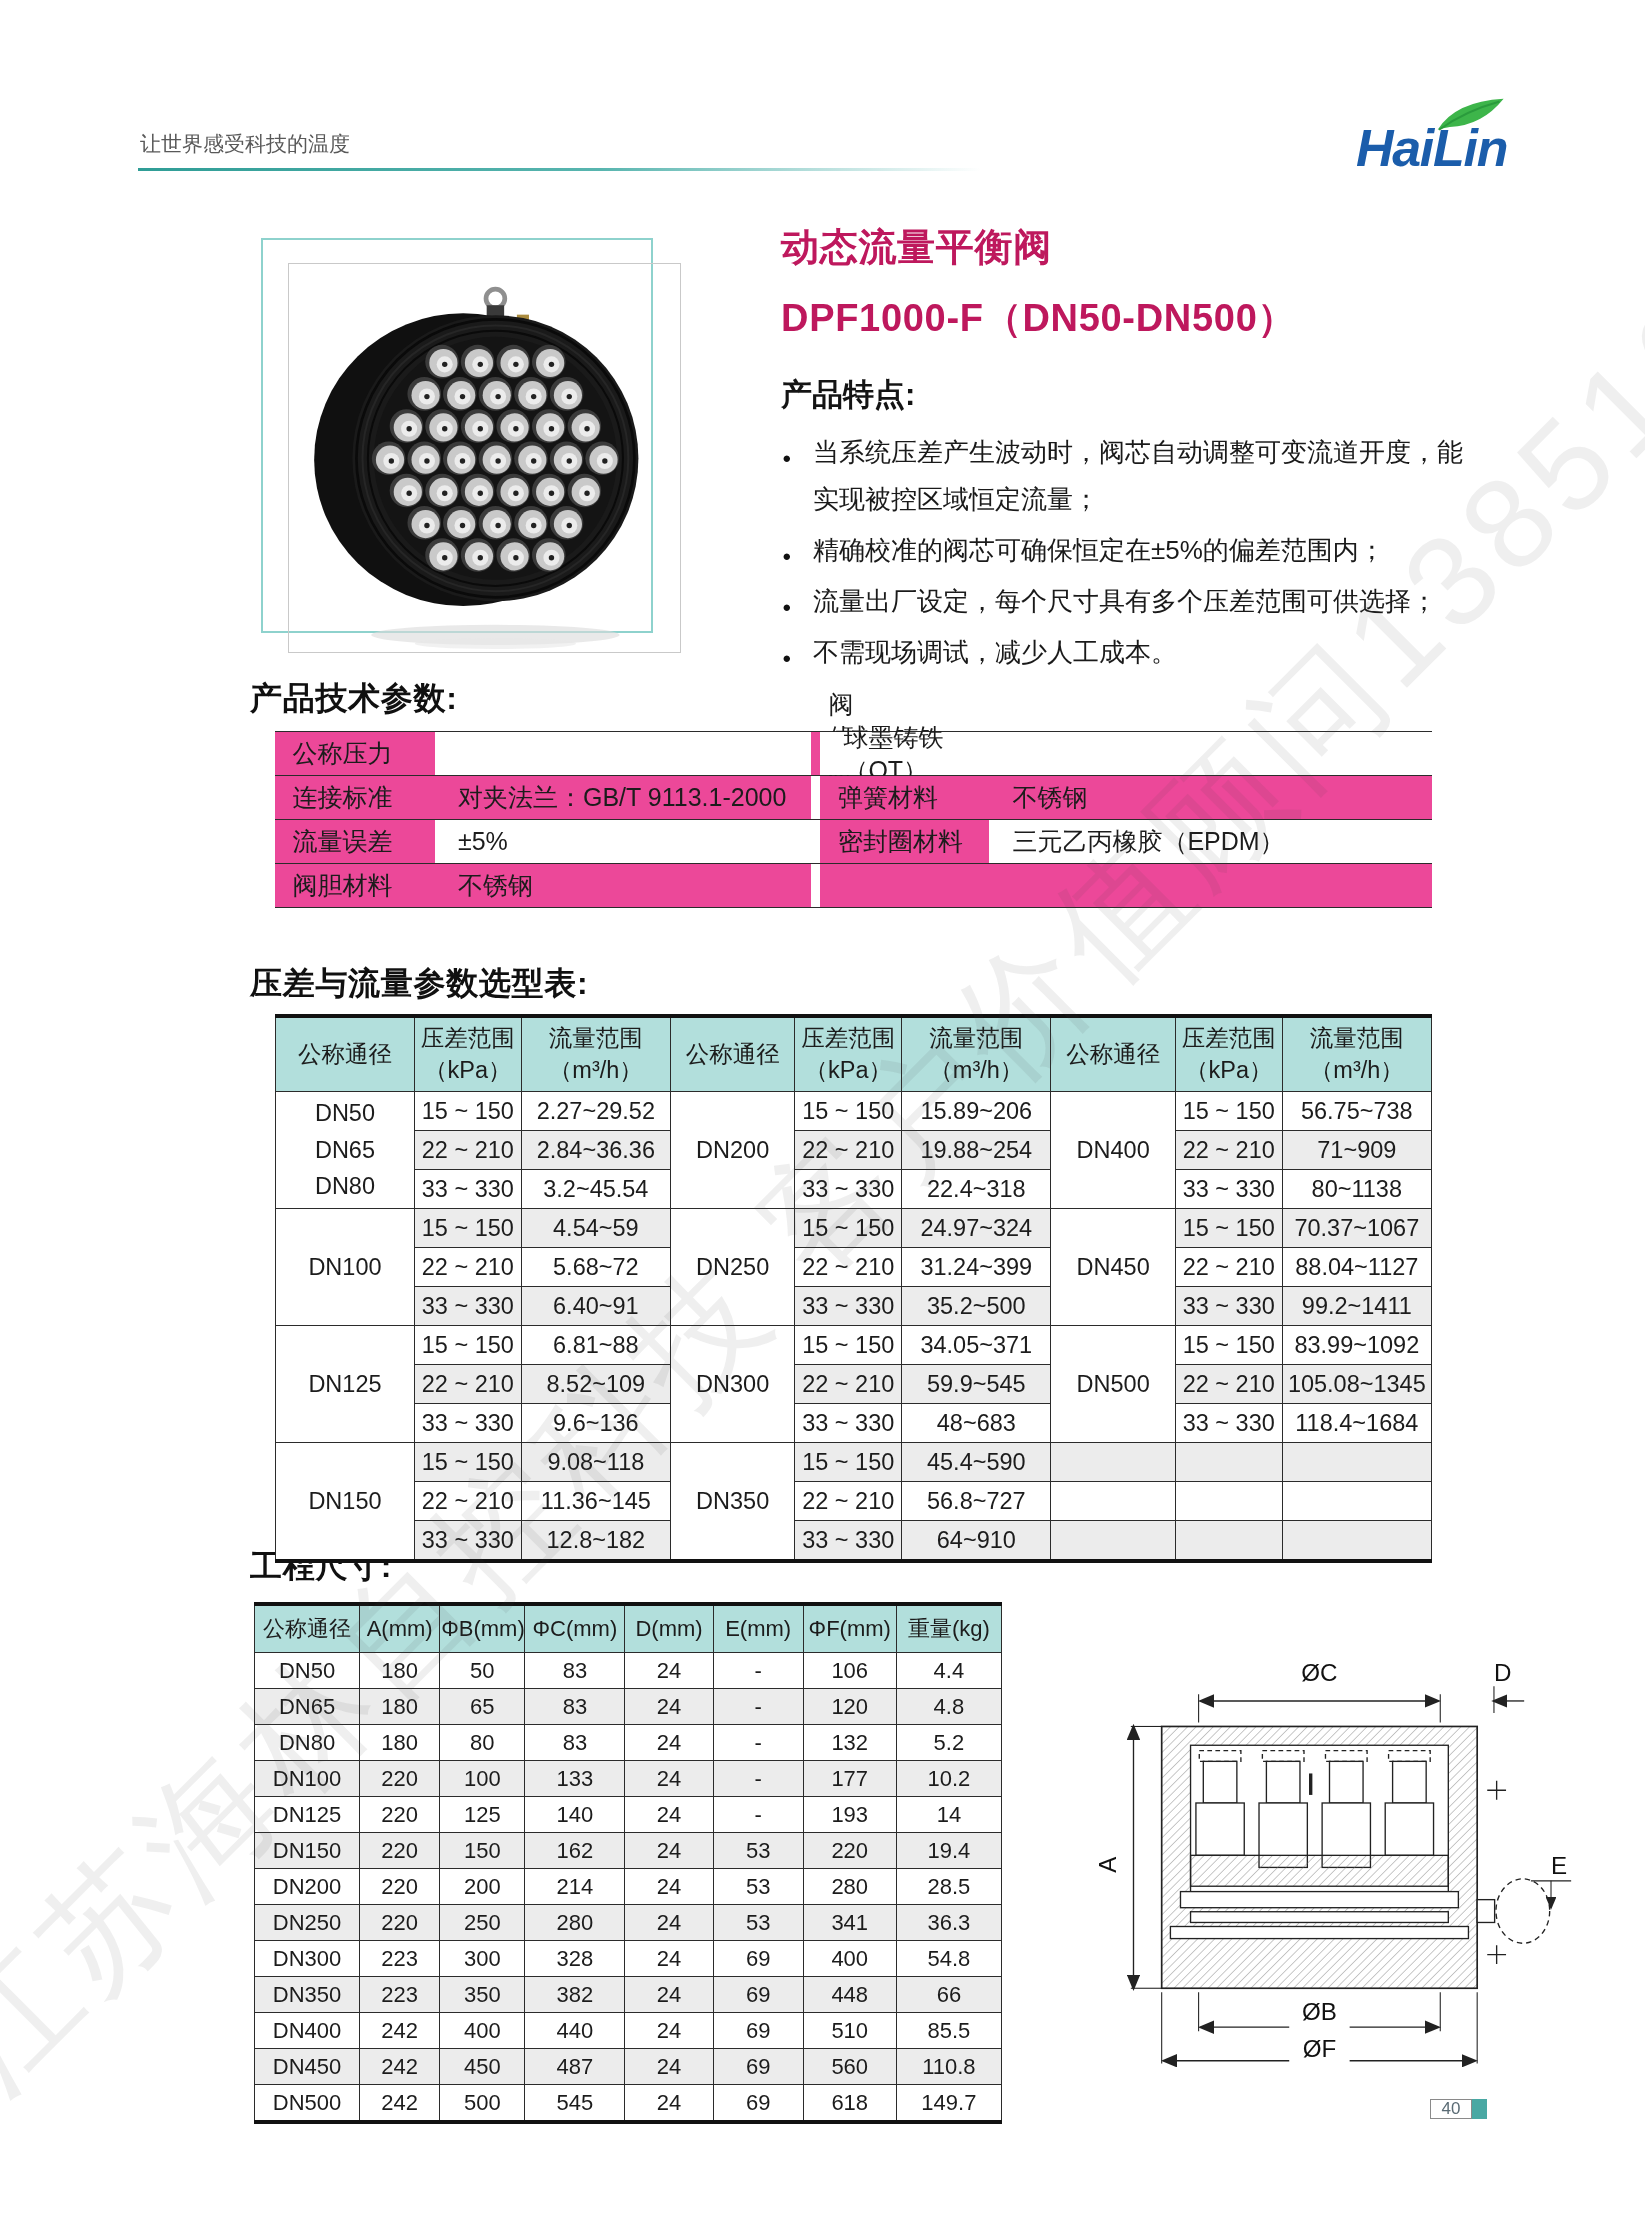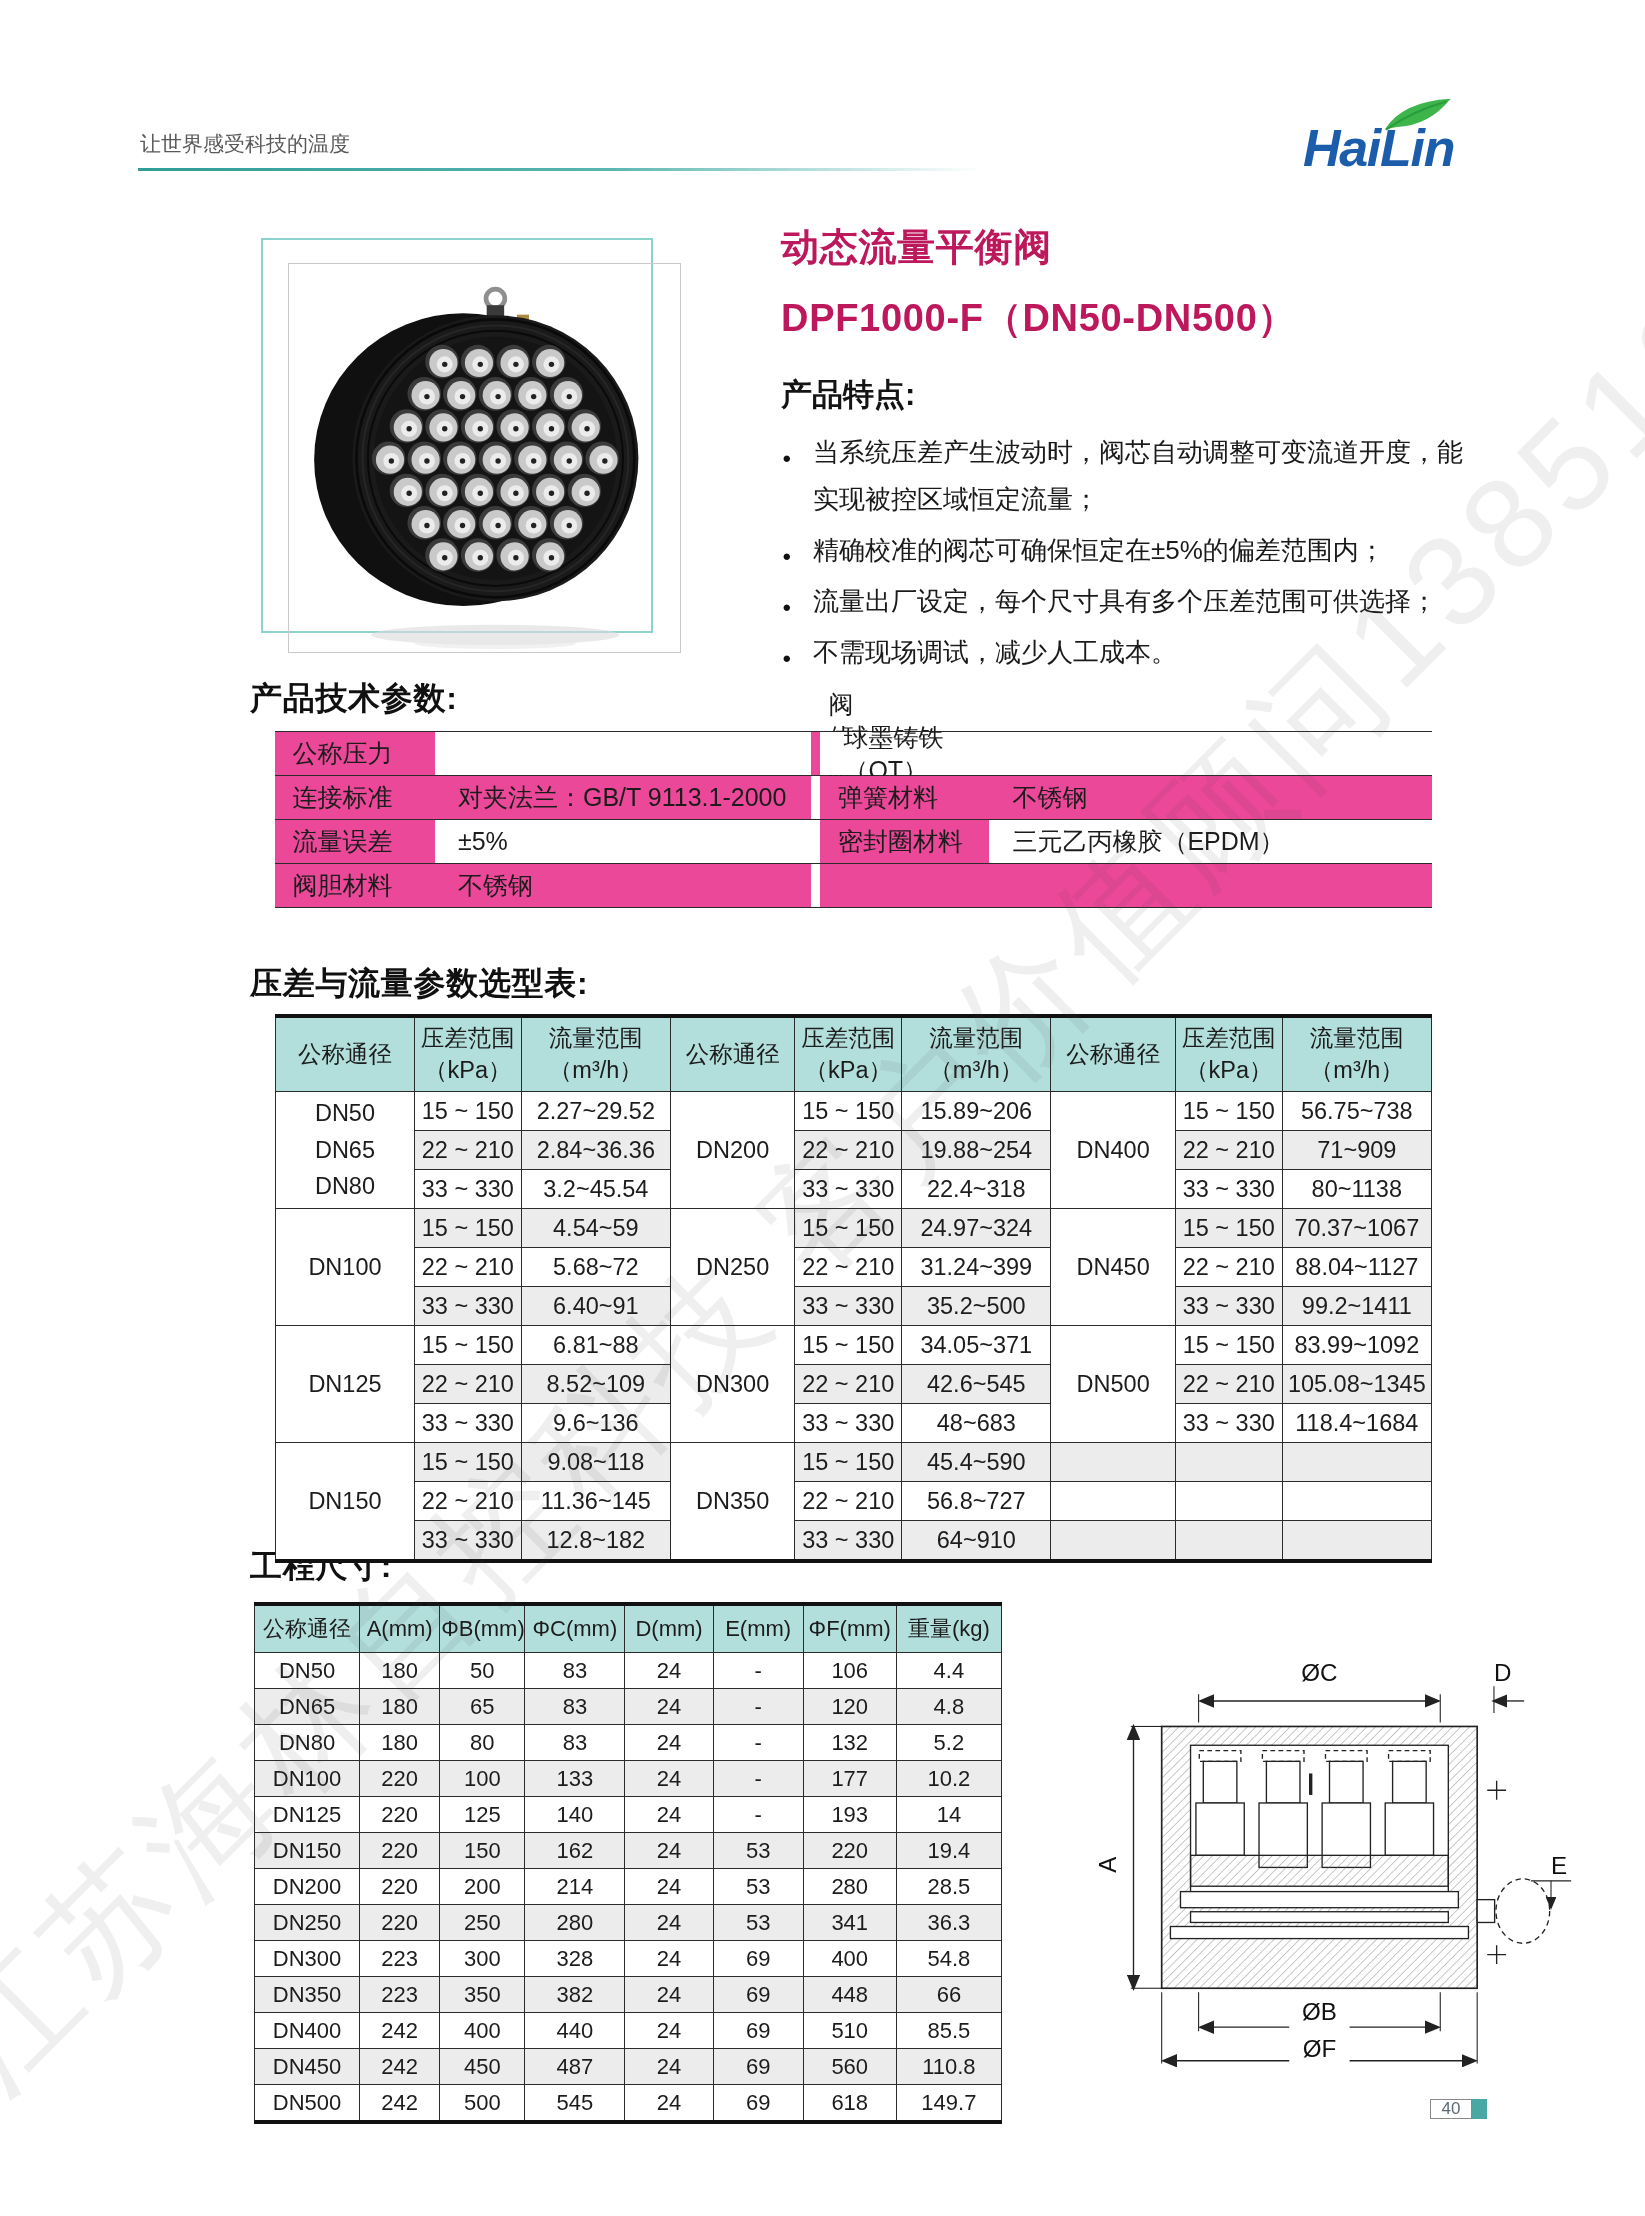--- a/index.html
+++ b/index.html
@@ -8,21 +8,21 @@
 
   
   .watermark{position:absolute;left:-94px;top:2005px;transform:rotate(-45deg);transform-origin:0 0;
              font-size:129px;letter-spacing:9.4px;white-space:nowrap;color:rgba(70,70,70,0.085);
              font-weight:500;z-index:6;pointer-events:none;}
 
   
   .slogan{position:absolute;left:140px;top:130px;font-size:21px;color:#595959;}
   .slogan-line{position:absolute;left:138px;top:168px;width:843px;height:3.4px;
                background:linear-gradient(to right,#2f9d96 0%,#58b5af 55%,rgba(255,255,255,0) 100%);}
-  .logo{position:absolute;left:1303px;top:99px;width:242px;height:87px;}
+  .logo{position:absolute;left:1356px;top:99px;width:242px;height:87px;}
   .logo-text{position:absolute;left:0px;top:19px;font-size:52px;font-weight:bold;font-style:italic;
              color:#1b5dab;letter-spacing:-1.3px;}
   .logo-leaf{position:absolute;left:79px;top:-2.7px;}
 
   
   .frame-teal{position:absolute;left:261px;top:238px;width:388px;height:391px;border:2px solid #8ed2cd;}
   .frame-gray{position:absolute;left:288px;top:263px;width:391px;height:388px;border:1.3px solid #c9c9c9;}
   .product-svg{position:absolute;left:294px;top:269px;width:380px;height:380px;z-index:2;}
 
   .product-info{position:absolute;left:781px;top:222px;width:840px;}
@@ -392,21 +392,21 @@
           <td>15 ~ 150</td>
           <td>34.05~371</td>
           <td class="dn-cell" rowspan="3">DN500</td>
           <td>15 ~ 150</td>
           <td>83.99~1092</td>
         </tr>
         <tr>
           <td class="shade">22 ~ 210</td>
           <td class="shade">8.52~109</td>
           <td class="shade">22 ~ 210</td>
-          <td class="shade">42.6~545</td>
+          <td class="shade">59.9~545</td>
           <td class="shade">22 ~ 210</td>
           <td class="shade">105.08~1345</td>
         </tr>
         <tr>
           <td>33 ~ 330</td>
           <td>9.6~136</td>
           <td>33 ~ 330</td>
           <td>48~683</td>
           <td>33 ~ 330</td>
           <td>118.4~1684</td>

